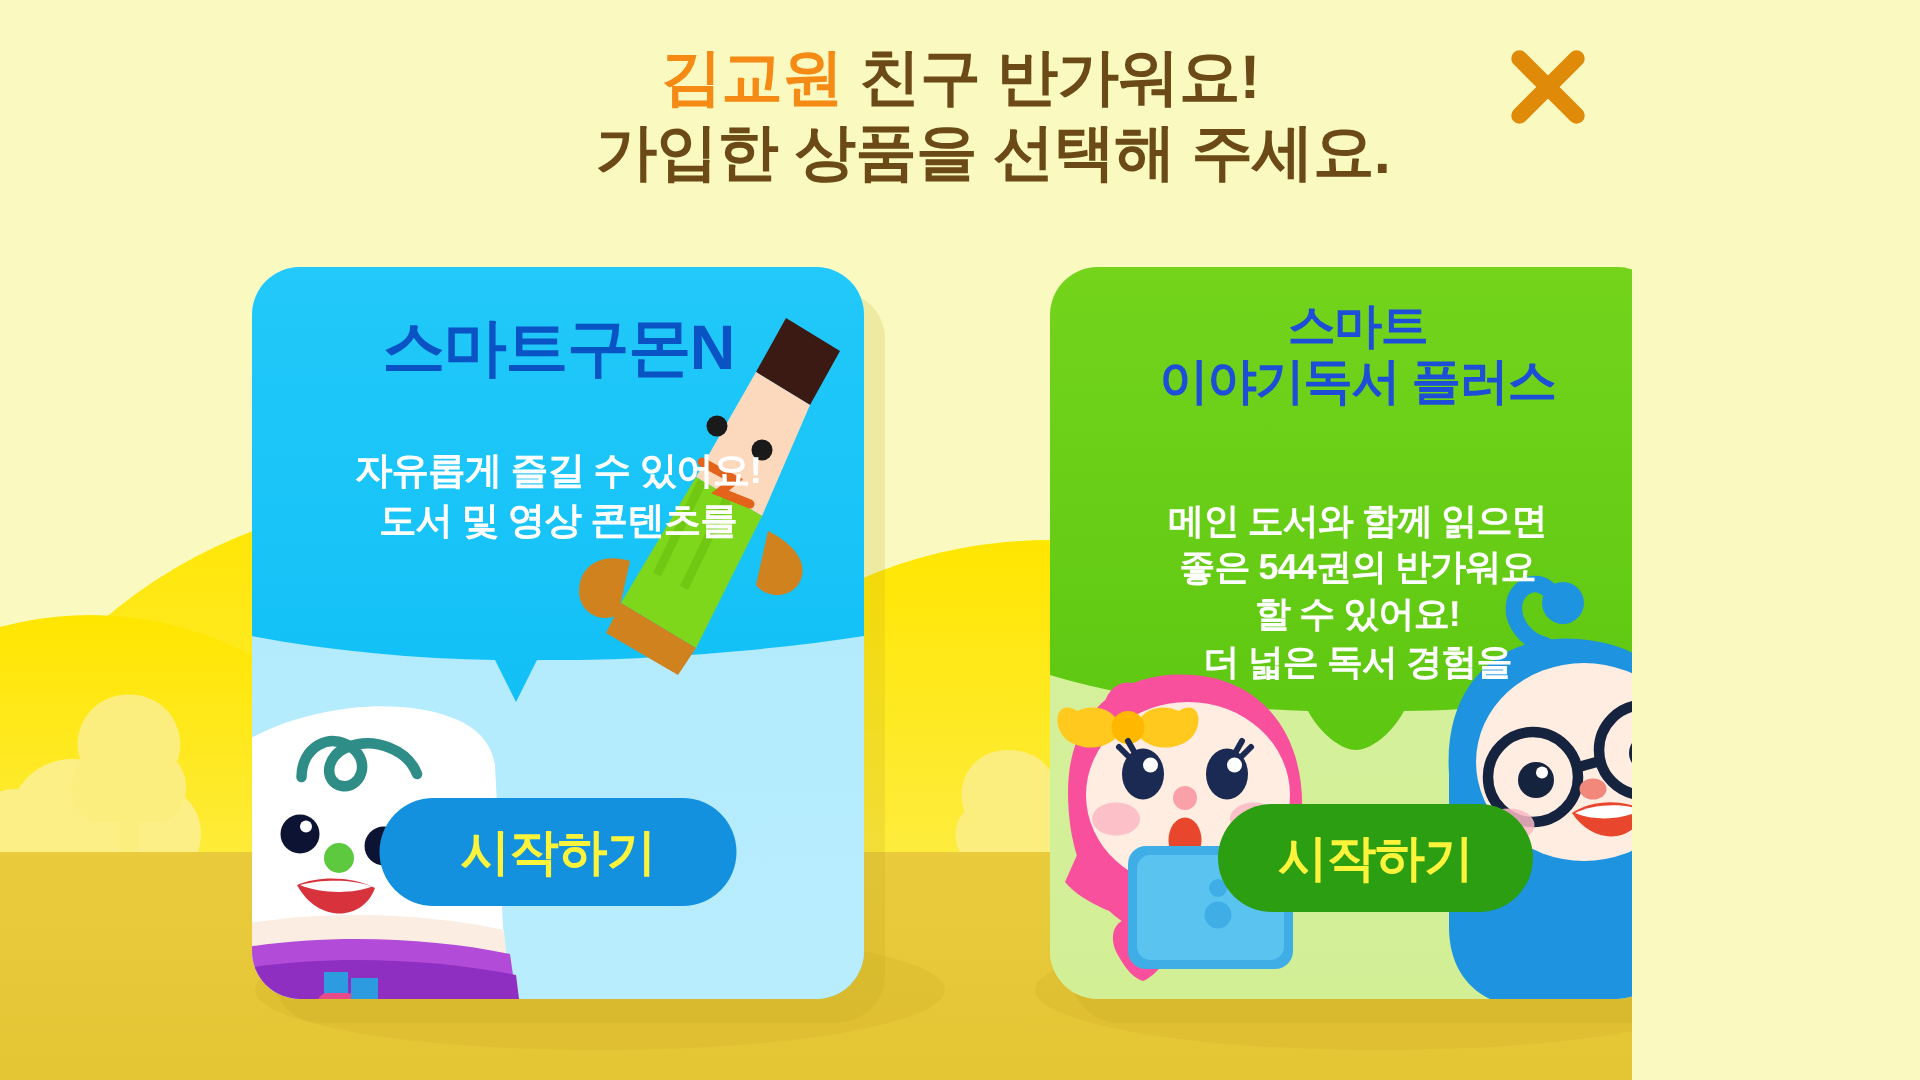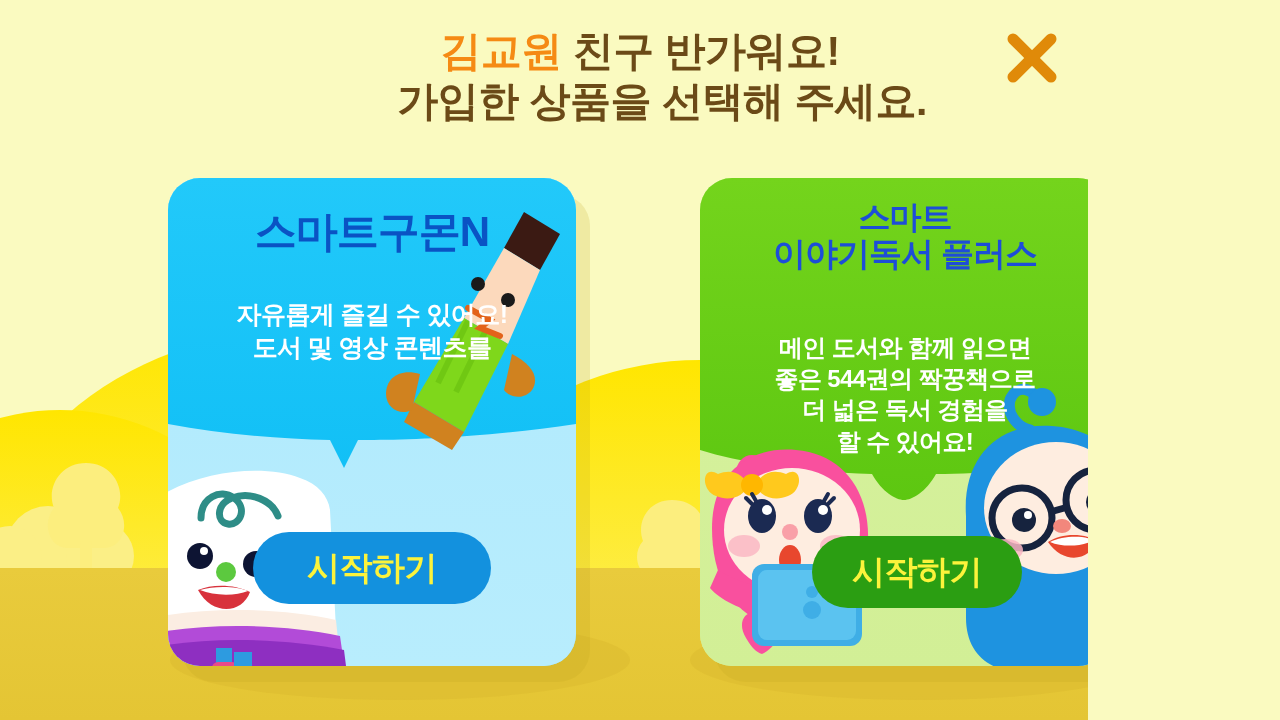--- a/index.html
+++ b/index.html
@@ -259,20 +259,20 @@
         <path d="M346 490 C352 504 378 506 382 492 Z" fill="#1E93E0"></path>
       </g>
     </svg>
 
     <div class="card-title">
       <span>스마트</span>
       <span class="t2">이야기독서 플러스</span>
     </div>
     <div class="card-desc">
       <div>메인 도서와 함께 읽으면</div>
-      <div>좋은 544권의 짝꿍책으로</div>
+      <div>좋은 544권의 반가워요</div>
+      <div>할 수 있어요!</div>
       <div>더 넓은 독서 경험을</div>
-      <div>할 수 있어요!</div>
     </div>
     <button class="cta" id="cta-story-reading">시작하기</button>
   </section>
 
 </div>
 
 </body></html>

